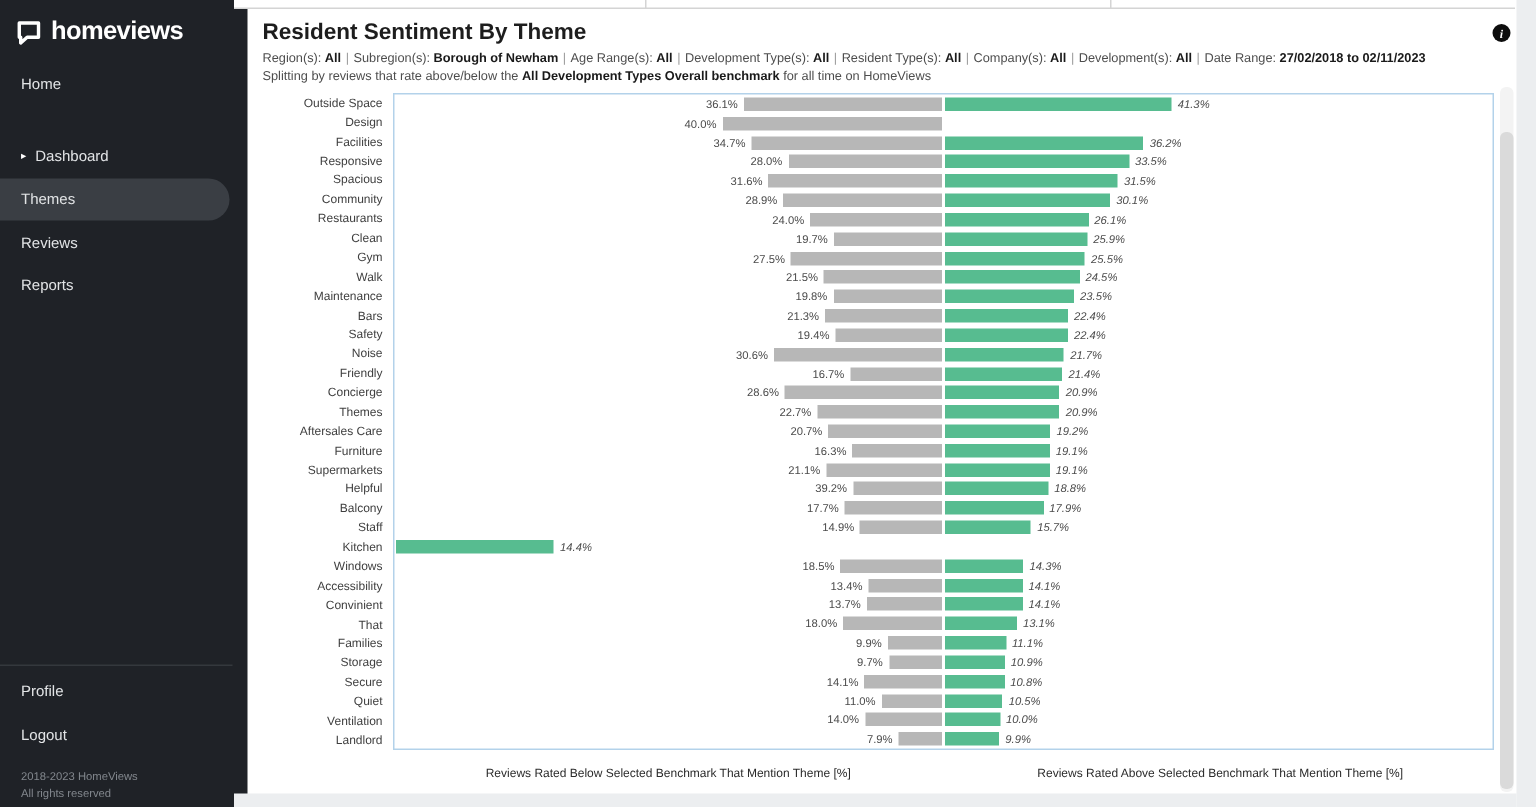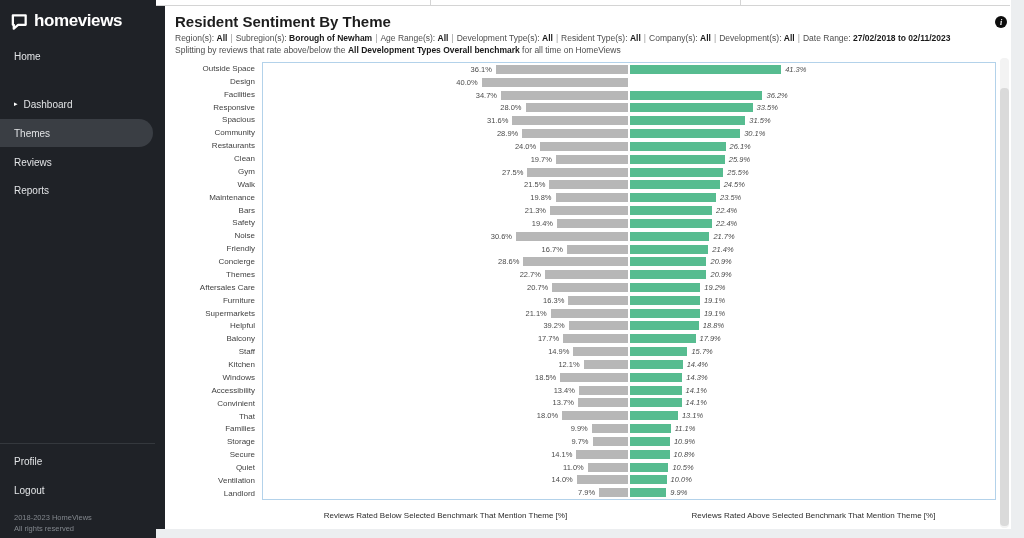--- a/index.html
+++ b/index.html
@@ -385,24 +385,20 @@
         <div class="zone-left">
           <span class="vlab left">14.9%</span>
           <div class="bar bar-below" style="width: 14.9%; background: rgb(183, 183, 183);"></div>
         </div>
         <div class="zone-right">
           <div class="bar bar-above" style="width: 15.7%; background: rgb(87, 188, 144);"></div>
           <span class="vlab right">15.7%</span>
         </div>
       </div>
       <div class="crow">
-        <div class="zone-left">
-          <span class="vlab left">12.1%</span>
-          <div class="bar bar-below" style="width: 12.1%; background: rgb(183, 183, 183);"></div>
-        </div>
         <div class="zone-right">
           <div class="bar bar-above" style="width: 14.4%; background: rgb(87, 188, 144);"></div>
           <span class="vlab right">14.4%</span>
         </div>
       </div>
       <div class="crow">
         <div class="zone-left">
           <span class="vlab left">18.5%</span>
           <div class="bar bar-below" style="width: 18.5%; background: rgb(183, 183, 183);"></div>
         </div>

